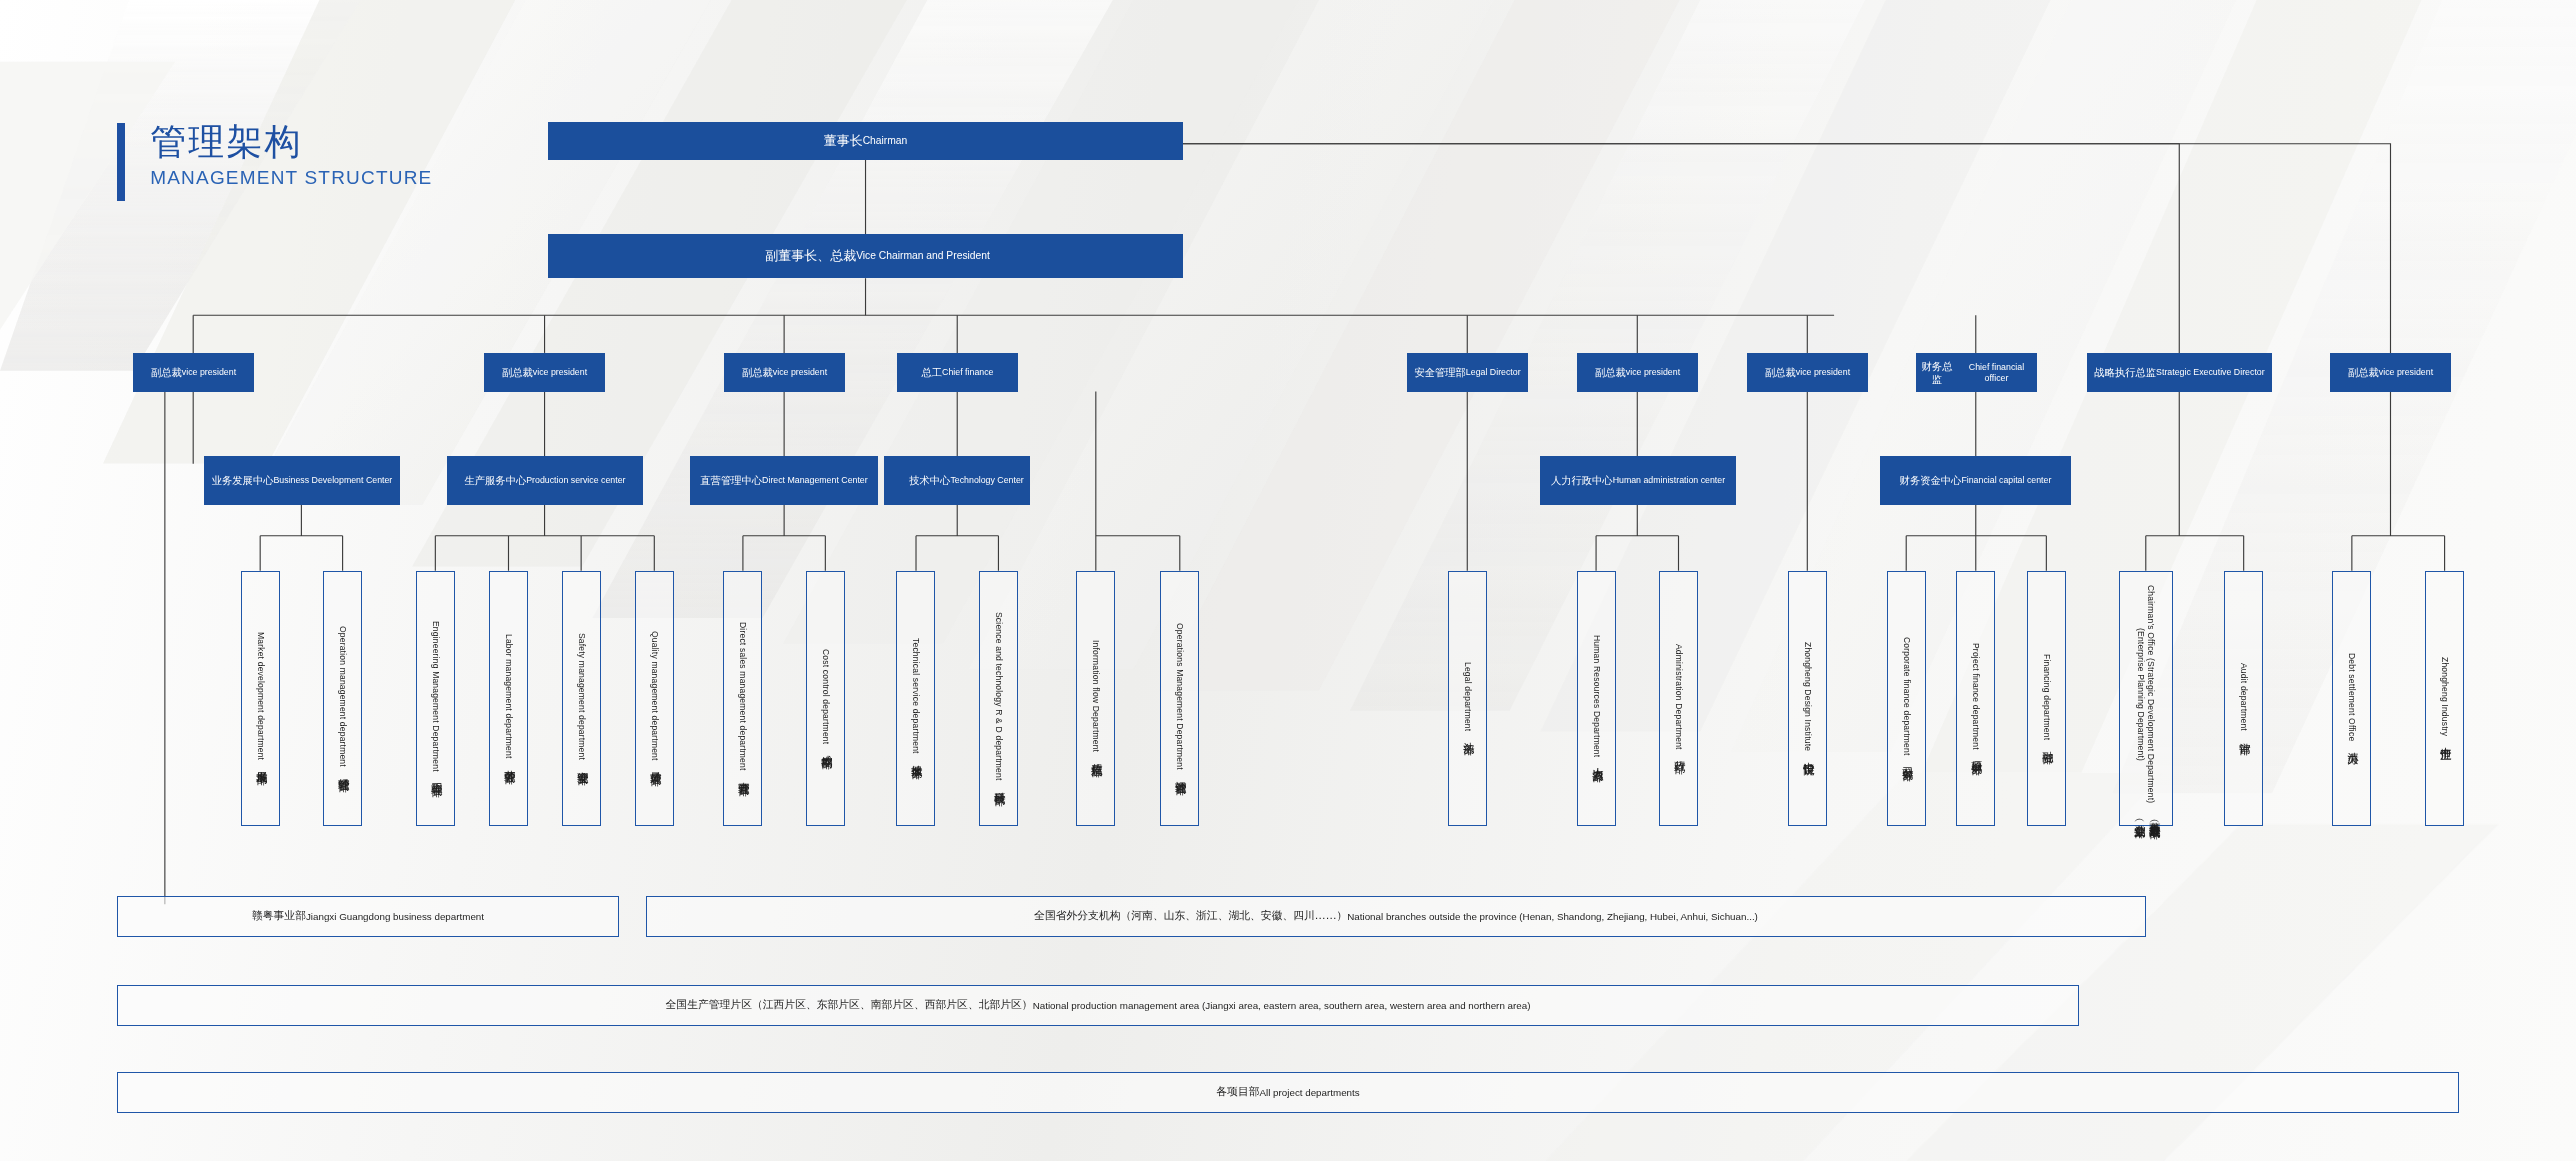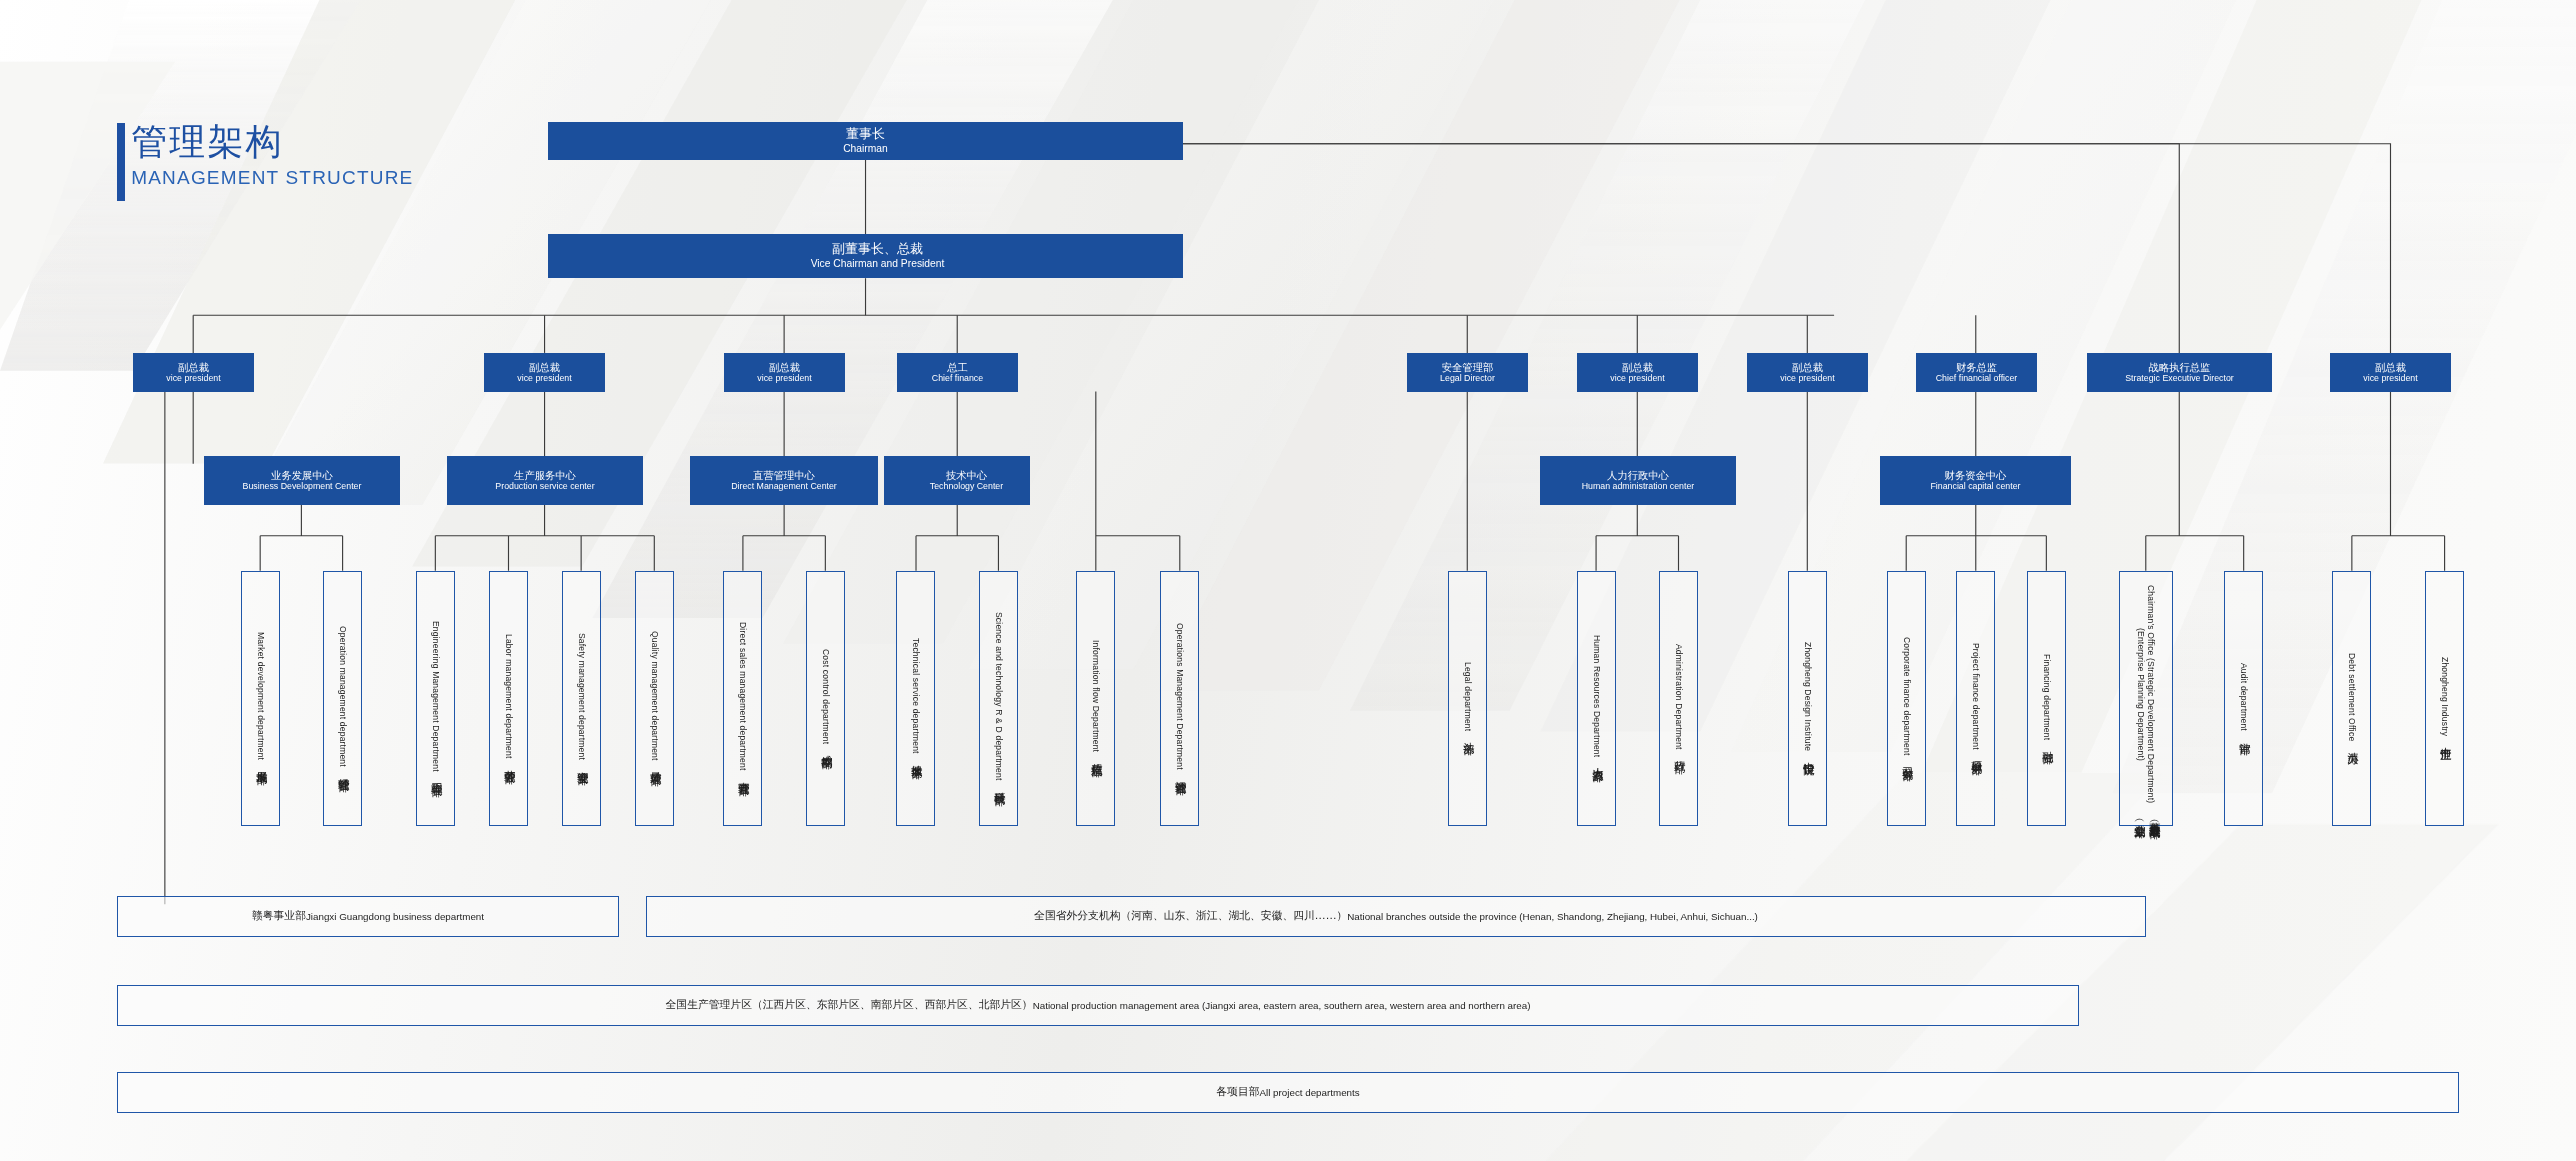--- a/index.html
+++ b/index.html
@@ -12,29 +12,29 @@
   }
 
   
   #bg { position:absolute; inset:0; z-index:0; pointer-events:none;
         background:
           linear-gradient(100deg, #ffffff 0%, #f6f6f5 22%, #eeeeec 45%, #f7f7f6 70%, #fbfbfa 100%);
   }
   #bg svg { position:absolute; inset:0; width:2576px; height:1161px; }
 
   
-  #title-block { position:absolute; left:117px; top:123px; z-index:5; display:flex; gap:6px; }
+  #title-block { position:absolute; left:117px; top:123px; z-index:5; display:flex; gap:25px; }
   #title-bar { width:8.2px; height:78px; background:#1e50a2; }
   #title-cn { font-size:36px; color:#1e50a2; letter-spacing:2.1px; line-height:1.05;
               font-family:"DejaVu Sans","Liberation Sans",sans-serif; font-weight:400;}
   #title-en { font-size:19px; color:#2a63b5; letter-spacing:1.2px; margin-top:6.2px;
               font-family:"Liberation Sans",sans-serif;}
 
   
-  .node { position:absolute; z-index:4; display:flex; flex-direction:column;
+  .node { position:absolute; z-index:4; display:flex; flex-direction:row;
           align-items:center; justify-content:center; text-align:center; }
 
   .blue { background:#1b4f9c; color:#fff; border:0.5px solid #1b4f9c; }
   .blue .cn { font-size:10.3px; line-height:1.25; font-family:"DejaVu Sans",sans-serif; }
   .blue .en { font-size:8.8px; line-height:1.25; font-family:"Liberation Sans",sans-serif; }
 
   .topbox .cn { font-size:13px; }
   .topbox .en { font-size:10.3px; }
 
   .vbox { background:rgba(250,250,249,.55); border:1px solid #1f56a8; color:#1c1c1c;

